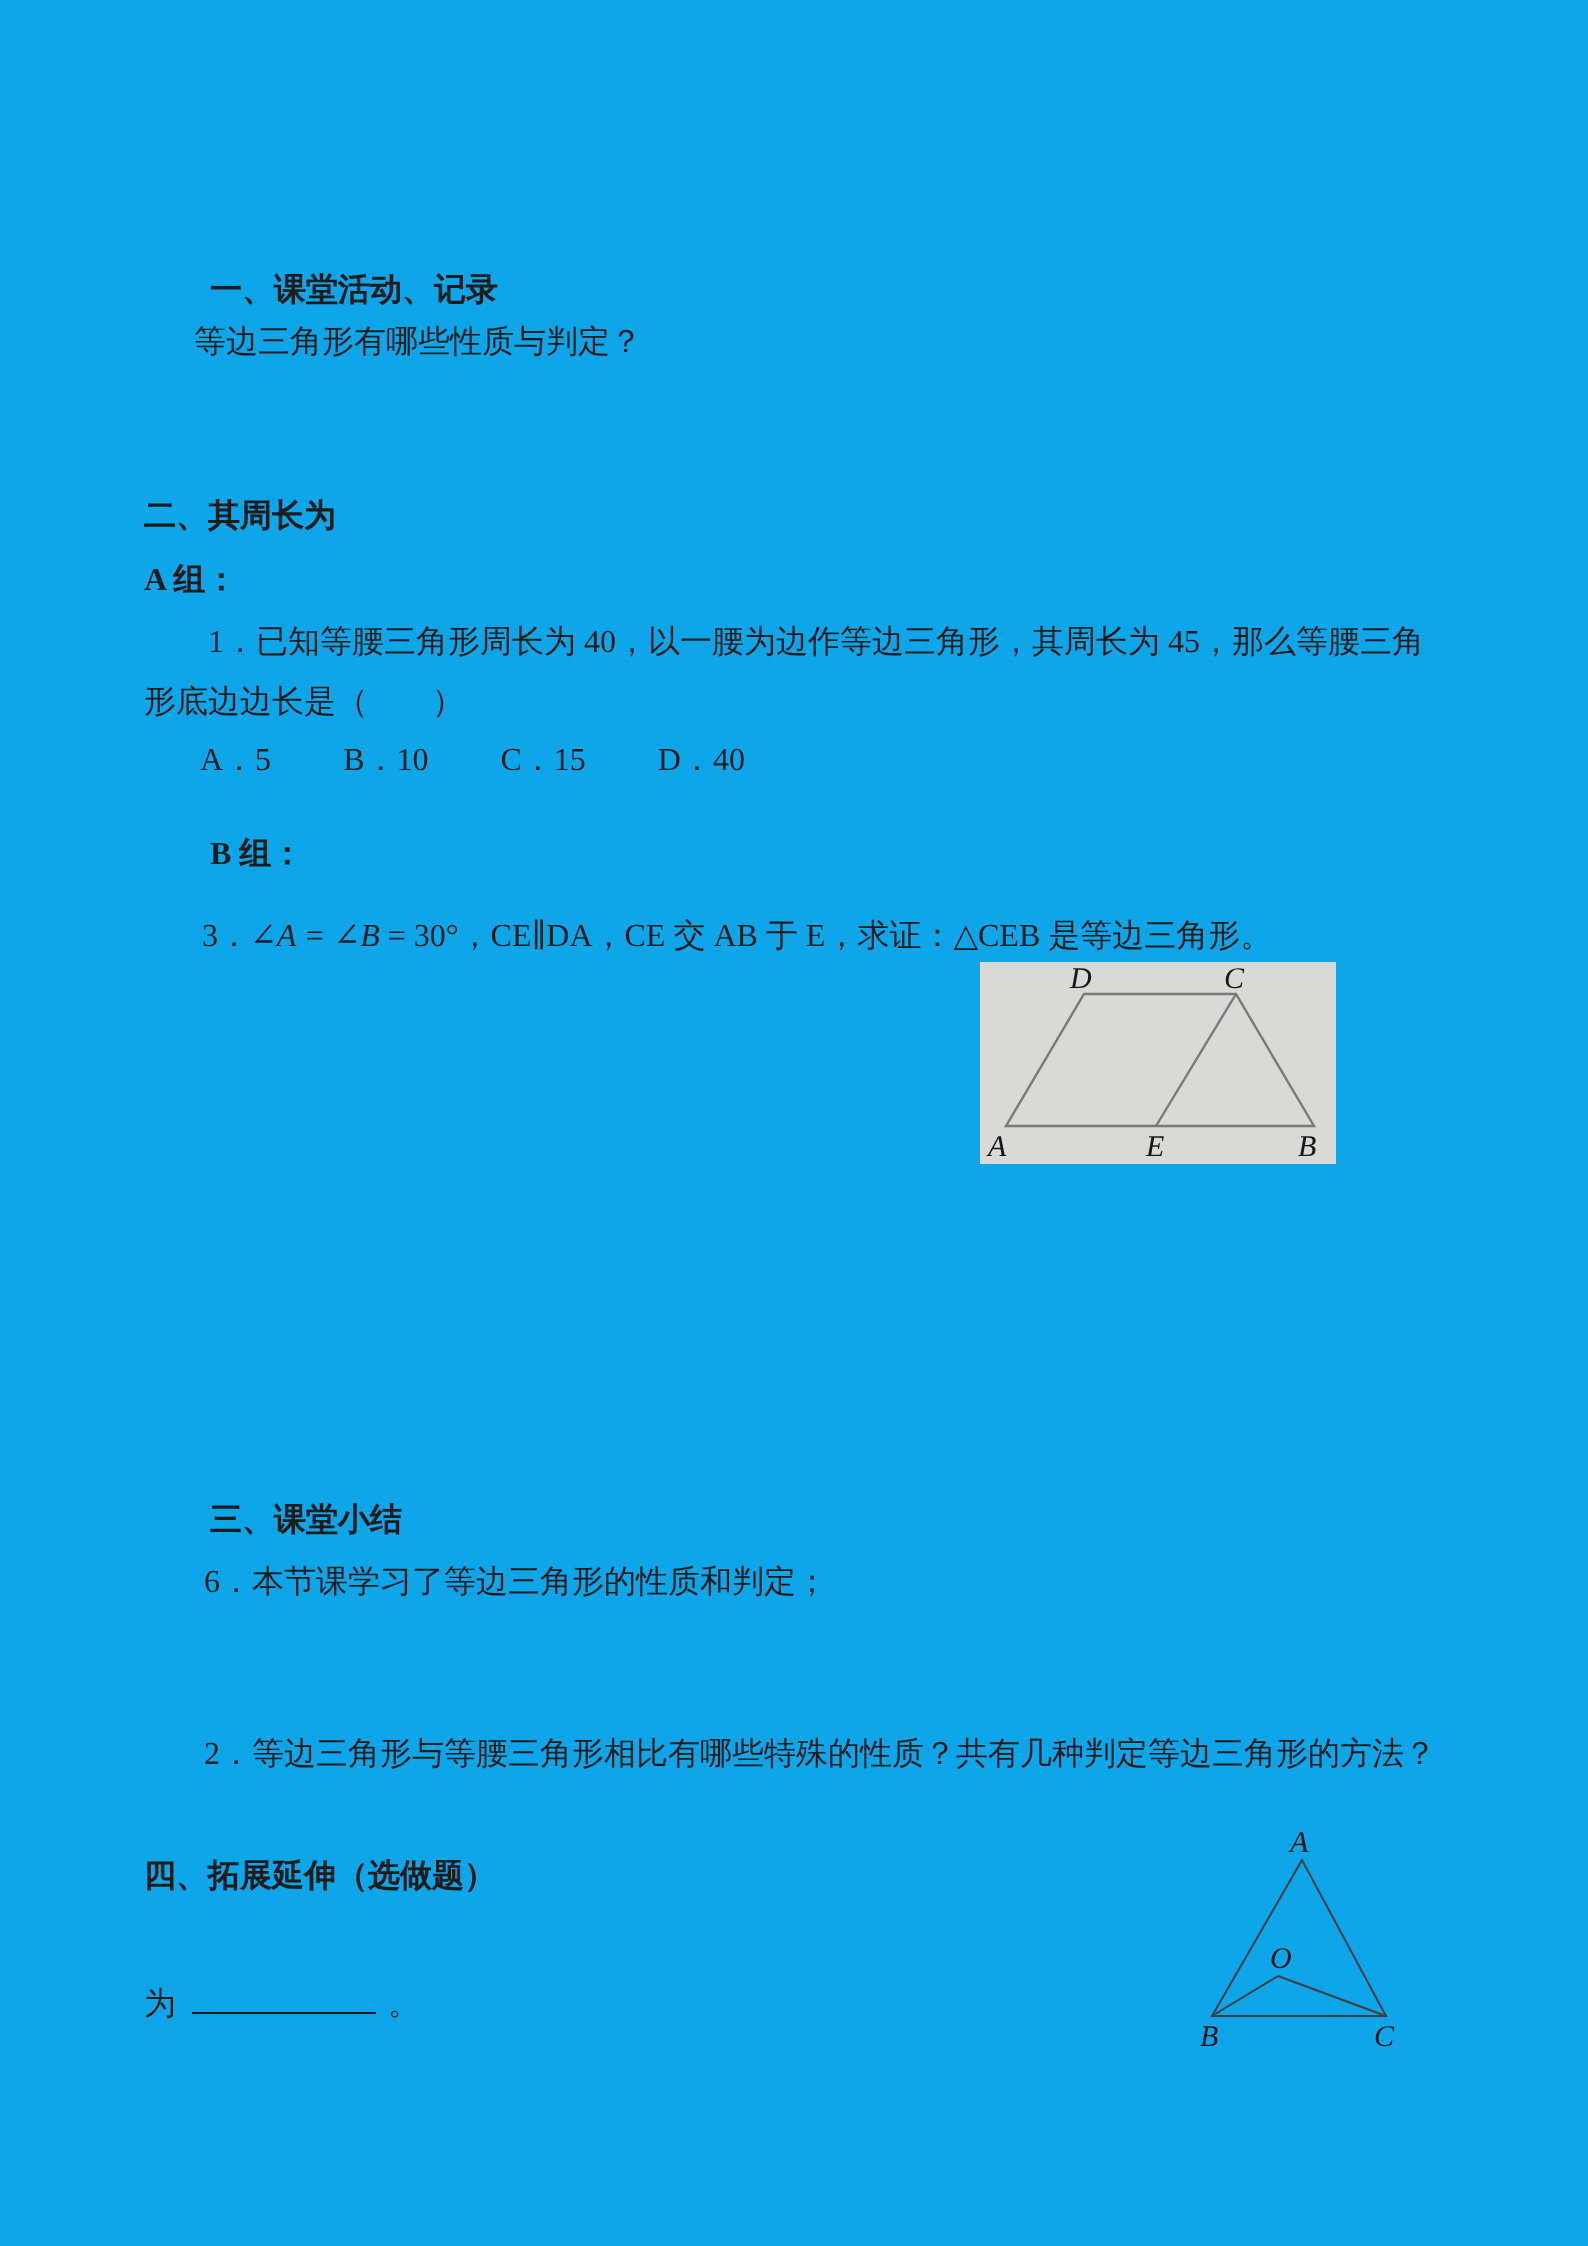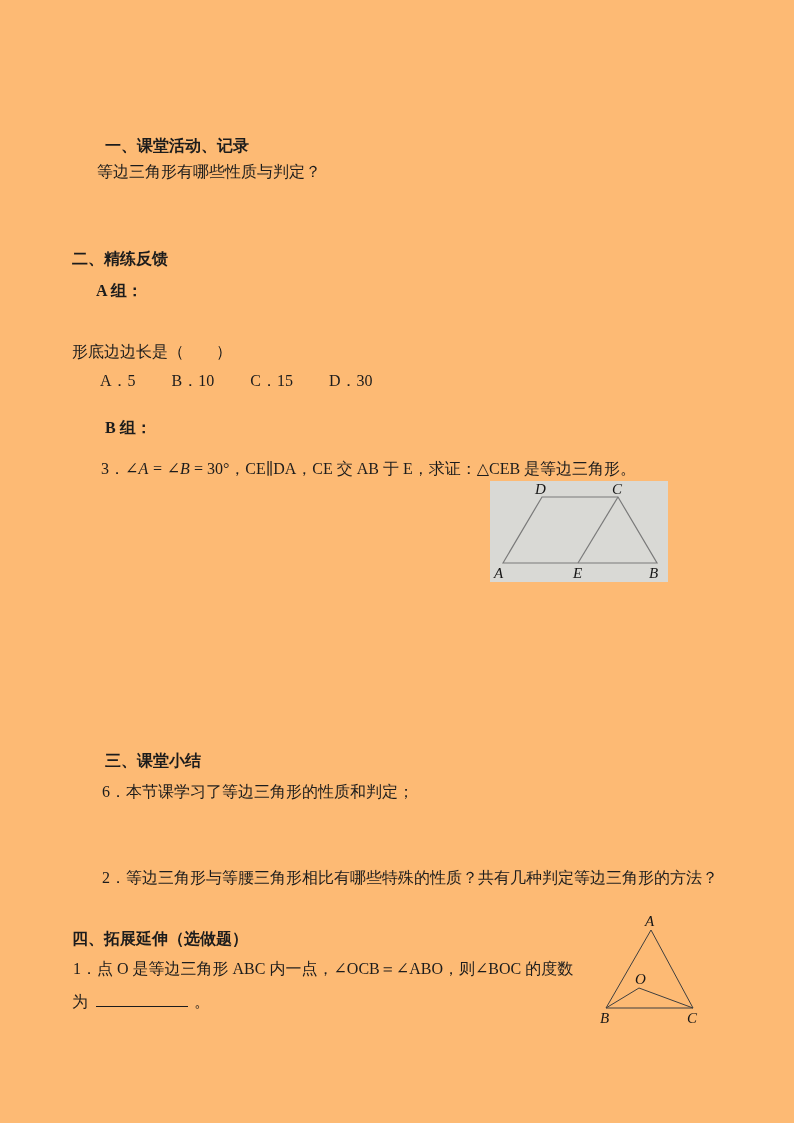--- a/index.html
+++ b/index.html
@@ -1,20 +1,20 @@
 <!DOCTYPE html>
 <html><head>
 <meta charset="utf-8">
 <style>
   html,body { margin:0; padding:0; background:#e8e8e8; }
   .page {
     position:relative;
     width:794px; height:1123px;
     margin:0 auto;
-    background:#fdba74;
+    background:#0ea5e9;
     font-family:"Liberation Serif","DejaVu Serif",serif;
     color:#1c1c1c;
     font-size:16px;
     overflow:hidden;
   }
   .line { position:absolute; white-space:nowrap; line-height:1.25; }
   .bold { font-weight:bold; }
   .m { font-style:italic; }
   .blank {
     display:inline-block;
@@ -37,30 +37,31 @@
   }
 </style>
 </head>
 <body>
 
 <div class="page">
 
   <div class="line bold" style="left:105px; top:136px;">一、课堂活动、记录</div>
   <div class="line" style="left:97px; top:162px;">等边三角形有哪些性质与判定？</div>
 
-  <div class="line bold" style="left:72px; top:249px;">二、精练反馈</div>
-  <div class="line bold" style="left:72px; top:281px;margin-left:24px;">A 组：</div>
+  <div class="line bold" style="left:72px; top:249px;">二、其周长为</div>
+  <div class="line bold" style="left:72px; top:281px;">A 组：</div>
 
+  <div class="line" style="left:104px; top:312px;">1．已知等腰三角形周长为 40，以一腰为边作等边三角形，其周长为 45，那么等腰三角</div>
   <div class="line" style="left:72px; top:342px;">形底边边长是（　　）</div>
 
   <div class="line" style="left:100px; top:371px;">
     <span class="opt">A．5</span>
     <span class="opt">B．10</span>
     <span class="opt">C．15</span>
-    <span class="opt">D．30</span>
+    <span class="opt">D．40</span>
   </div>
 
 
   <div class="line bold" style="left:105px; top:418px;">B 组：</div>
 
   <div class="line" style="left:101px; top:459px;">
     <span>3．</span><span class="m">∠A = ∠B</span><span> = 30°，CE∥DA，CE 交 AB 于 E，求证：△CEB 是等边三角形。</span>
   </div>
 
   <div class="figure" style="left:490px; top:481px;">
@@ -74,21 +75,20 @@
       <text x="83" y="97">E</text>
       <text x="159" y="97">B</text>
     </svg>
   </div>
 
   <div class="line bold" style="left:105px; top:751px;">三、课堂小结</div>
   <div class="line" style="left:102px; top:782px;">6．本节课学习了等边三角形的性质和判定；</div>
   <div class="line" style="left:102px; top:868px;">2．等边三角形与等腰三角形相比有哪些特殊的性质？共有几种判定等边三角形的方法？</div>
 
   <div class="line bold" style="left:72px; top:929px;">四、拓展延伸（选做题）</div>
-  <div class="line" style="left:73px; top:959px;">1．点 O 是等边三角形 ABC 内一点，∠OCB＝∠ABO，则∠BOC 的度数</div>
   <div class="line" style="left:72px; top:991px;">
     <span>为</span><span class="blank blank-q4"></span><span>。</span>
   </div>
 
   <div class="figure" style="left:600px; top:914px;">
     <svg width="100" height="112" viewBox="0 0 100 112">
       <polygon class="fig2-line" points="51,16 6,94 93,94"></polygon>
       <line class="fig2-line" x1="6" y1="94" x2="39" y2="74"></line>
       <line class="fig2-line" x1="39" y1="74" x2="93" y2="94"></line>
       <text x="45" y="12">A</text>

